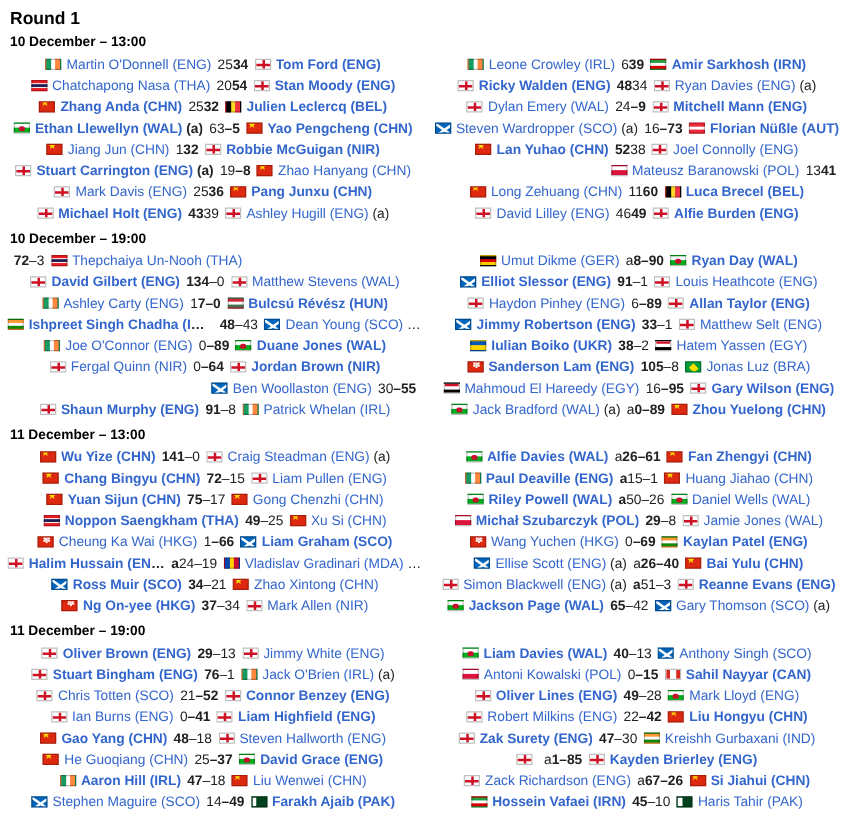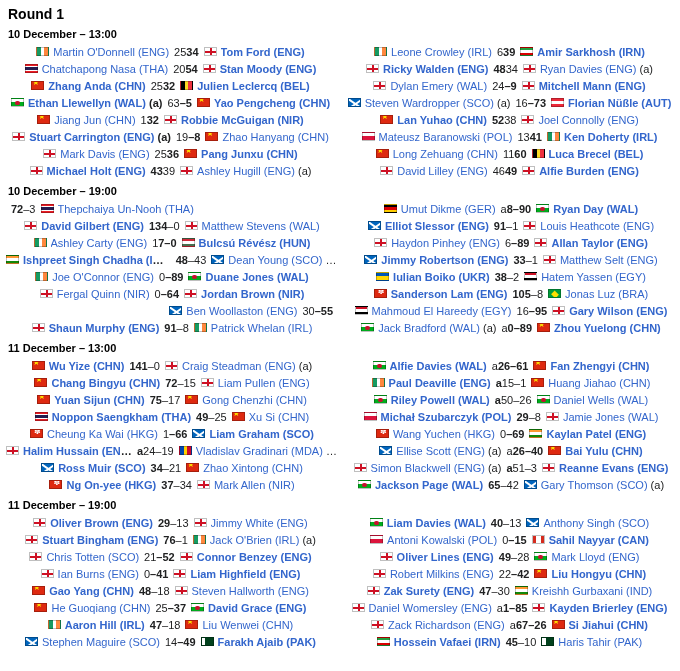--- a/index.html
+++ b/index.html
@@ -254,24 +254,20 @@
               <span class="flag f-eng"></span>
               <span class="nm"><span class="link">Joel Connolly</span><span class="ctry"> (ENG)</span></span>
             </div>
           </div>
           <div class="match">
             <div class="p p-left">
               <span class="flag f-pol"></span>
               <span class="nm"><span class="link">Mateusz Baranowski</span><span class="ctry"> (POL)</span></span>
             </div>
             <span class="score"><span>13</span><span class="bold">41</span></span>
-            <div class="p p-right">
-              <span class="flag f-irl"></span>
-              <span class="nm bold"><span class="link bold">Ken Doherty</span><span class="ctry"> (IRL)</span></span>
-            </div>
           </div>
           <div class="match">
             <div class="p p-left">
               <span class="flag f-chn"></span>
               <span class="nm"><span class="link">Long Zehuang</span><span class="ctry"> (CHN)</span></span>
             </div>
             <span class="score"><span>11</span><span class="bold">60</span></span>
             <div class="p p-right">
               <span class="flag f-bel"></span>
               <span class="nm bold"><span class="link bold">Luca Brecel</span><span class="ctry"> (BEL)</span></span>
@@ -792,21 +788,20 @@
             </div>
             <span class="score"><span class="bold">47</span><span>–30</span></span>
             <div class="p p-right">
               <span class="flag f-ind"></span>
               <span class="nm"><span class="link">Kreishh Gurbaxani</span><span class="ctry"> (IND)</span></span>
             </div>
           </div>
           <div class="match">
             <div class="p p-left">
               <span class="flag f-eng"></span>
-              <span class="nm"><span class="link">Daniel Womersley</span><span class="ctry"> (ENG)</span></span>
             </div>
             <span class="score"><span>a</span><span class="bold">1–85</span></span>
             <div class="p p-right">
               <span class="flag f-eng"></span>
               <span class="nm bold"><span class="link bold">Kayden Brierley</span><span class="ctry"> (ENG)</span></span>
             </div>
           </div>
           <div class="match">
             <div class="p p-left">
               <span class="flag f-eng"></span>

